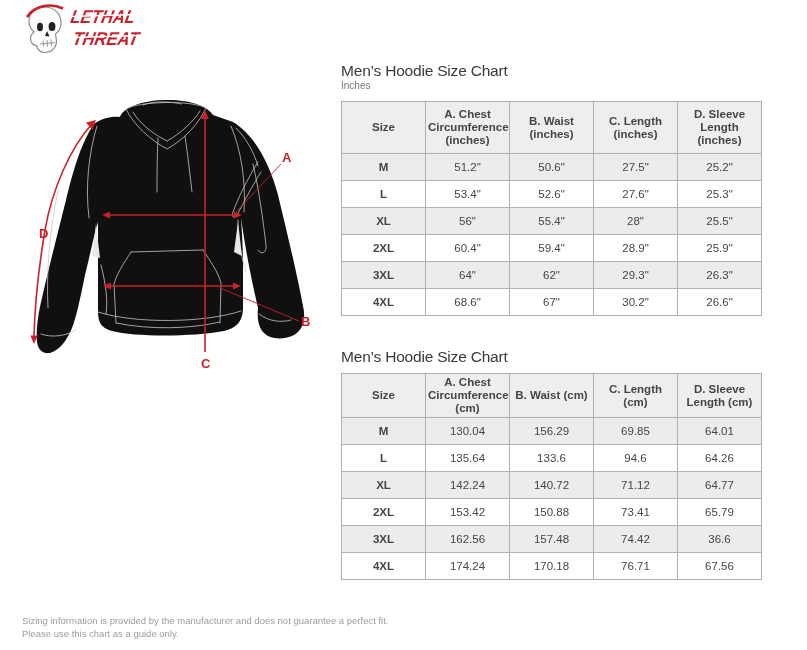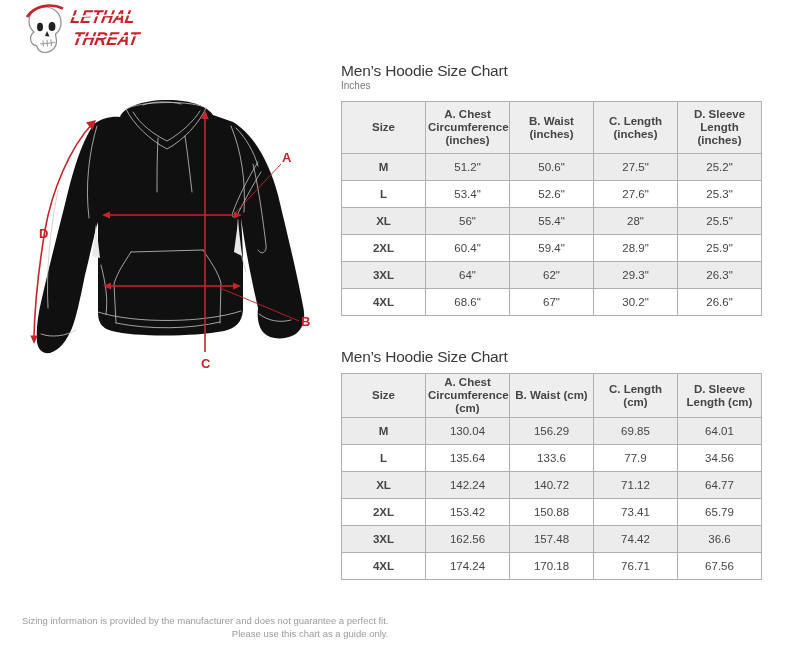--- a/index.html
+++ b/index.html
@@ -18,21 +18,21 @@
   .size-table{width:421px;border-collapse:collapse;table-layout:fixed;margin-top:8px;}
   .size-table th,.size-table td{border:1px solid var(--table-border);text-align:center;vertical-align:middle;
       font-size:11.5px;color:var(--cell-text);padding:2px;}
   .size-table th{font-weight:bold;background:var(--header-bg);white-space:pre-line;line-height:13px;}
   .t1 th{height:52px;}
   .t2 th{height:39px;}
   .size-table td{height:27px;background:#fff;}
   .size-table tr.alt td{background:var(--row-alt);}
   .size-table td:first-child{font-weight:bold;}
   .section2{margin-top:32px;}
-  .footnote{position:absolute;left:22px;top:614px;font-size:9.5px;line-height:13px;color:var(--footnote);text-align:right;}
+  .footnote{position:absolute;left:22px;top:614px;font-size:9.5px;line-height:13px;color:var(--footnote);}
   .red-stroke{stroke:var(--accent-red);fill:none;}
   .red-fill{fill:var(--accent-red);}
   .detail{stroke:#c6c6c6;stroke-width:0.8;fill:none;stroke-linecap:round;}
   .dim-label{font-family:"Liberation Sans",sans-serif;font-weight:bold;font-size:13px;fill:var(--accent-red);}
 </style>
 </head>
 <body>
 
 <div class="page">
 
@@ -214,22 +214,22 @@
               <td>M</td>
               <td>130.04</td>
               <td>156.29</td>
               <td>69.85</td>
               <td>64.01</td>
             </tr>
             <tr>
               <td>L</td>
               <td>135.64</td>
               <td>133.6</td>
-              <td>77.9</td>
-              <td>34.56</td>
+              <td>94.6</td>
+              <td>64.26</td>
             </tr>
             <tr class="alt">
               <td>XL</td>
               <td>142.24</td>
               <td>140.72</td>
               <td>71.12</td>
               <td>64.77</td>
             </tr>
             <tr>
               <td>2XL</td>

